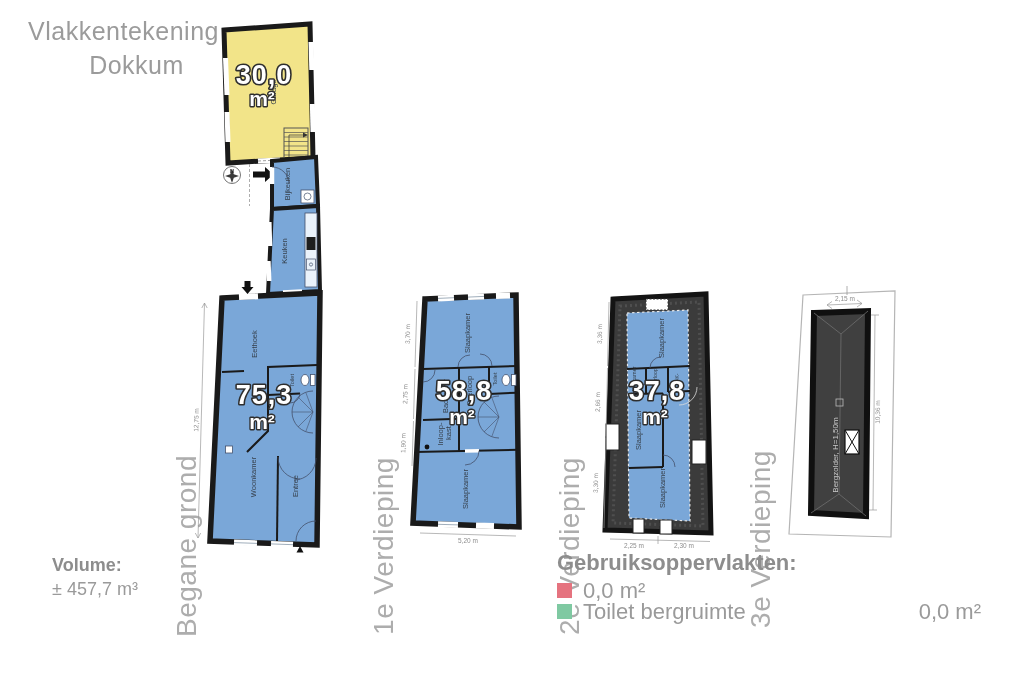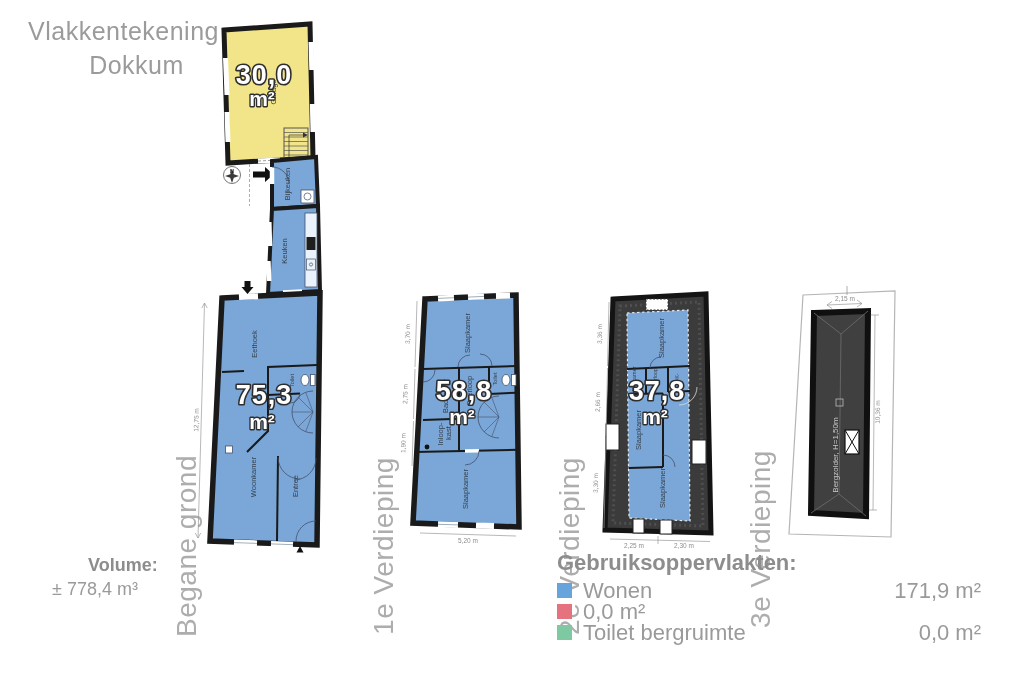--- a/index.html
+++ b/index.html
@@ -5,21 +5,21 @@
   html,body { margin:0; padding:0; background:#fff; }
   #canvas { position:relative; width:988px; height:683px; background:#ffffff; overflow:hidden;
             font-family:"Liberation Sans", sans-serif; }
   #plans { position:absolute; left:0; top:0; }
 
   
   .title-block { position:absolute; left:28px; top:14px; font-size:25px; line-height:34px;
                  color:#9B9B9B; letter-spacing:0.5px; }
   .title-line3 { padding-left:26px;text-align:center; }
   .volume-block { position:absolute; left:52px; top:553px; font-size:18px; color:#9A9A9A; line-height:24px; }
-  .volume-label { font-weight:bold; color:#8D8D8D;margin-left:36px; }
+  .volume-label { font-weight:bold; color:#8D8D8D; }
   .legend { position:absolute; left:557px; top:550px; width:424px; font-size:22px; color:#9A9A9A; }
   .legend-heading { font-weight:bold; color:#8D8D8D; margin-bottom:4px; }
   .legend-row { display:flex; align-items:center; gap:11px; height:21px; }
   .swatch { width:15px; height:15px; flex:0 0 15px; }
   .legend-label { flex:1; }
   .legend-value { text-align:right; white-space:nowrap; }
 
   
   text { font-family:"Liberation Sans", sans-serif; text-anchor:middle; }
   .iwall  { stroke:#1A1A1A; stroke-width:2; fill:none; }
@@ -311,30 +311,25 @@
         <line x1="875" y1="315" x2="873" y2="510" class="dimline"></line>
         <line x1="871" y1="315" x2="879" y2="315" class="dimline"></line>
         <line x1="869" y1="510" x2="877" y2="510" class="dimline"></line>
         <text class="dim-label" x="880" y="412" transform="rotate(-89 880 412)">10,36 m</text>
       </g>
     </g>
   </svg>
 
   <div class="volume-block">
     <div class="volume-label">Volume:</div>
-    <div>± 778,4 m³</div>
+    <div>± 457,7 m³</div>
   </div>
 
   <div class="legend">
     <div class="legend-heading">Gebruiksoppervlakten:</div>
-    <div class="legend-row">
-      <span class="swatch" style="background: rgb(103, 164, 220);"></span>
-      <span class="legend-label">Wonen</span>
-      <span class="legend-value">171,9 m²</span>
-    </div>
     <div class="legend-row">
       <span class="swatch" style="background: rgb(229, 115, 127);"></span>
       <span class="legend-value">0,0 m²</span>
     </div>
     <div class="legend-row">
       <span class="swatch" style="background: rgb(127, 201, 162);"></span>
       <span class="legend-label">Toilet bergruimte</span>
       <span class="legend-value">0,0 m²</span>
     </div>
   </div>

